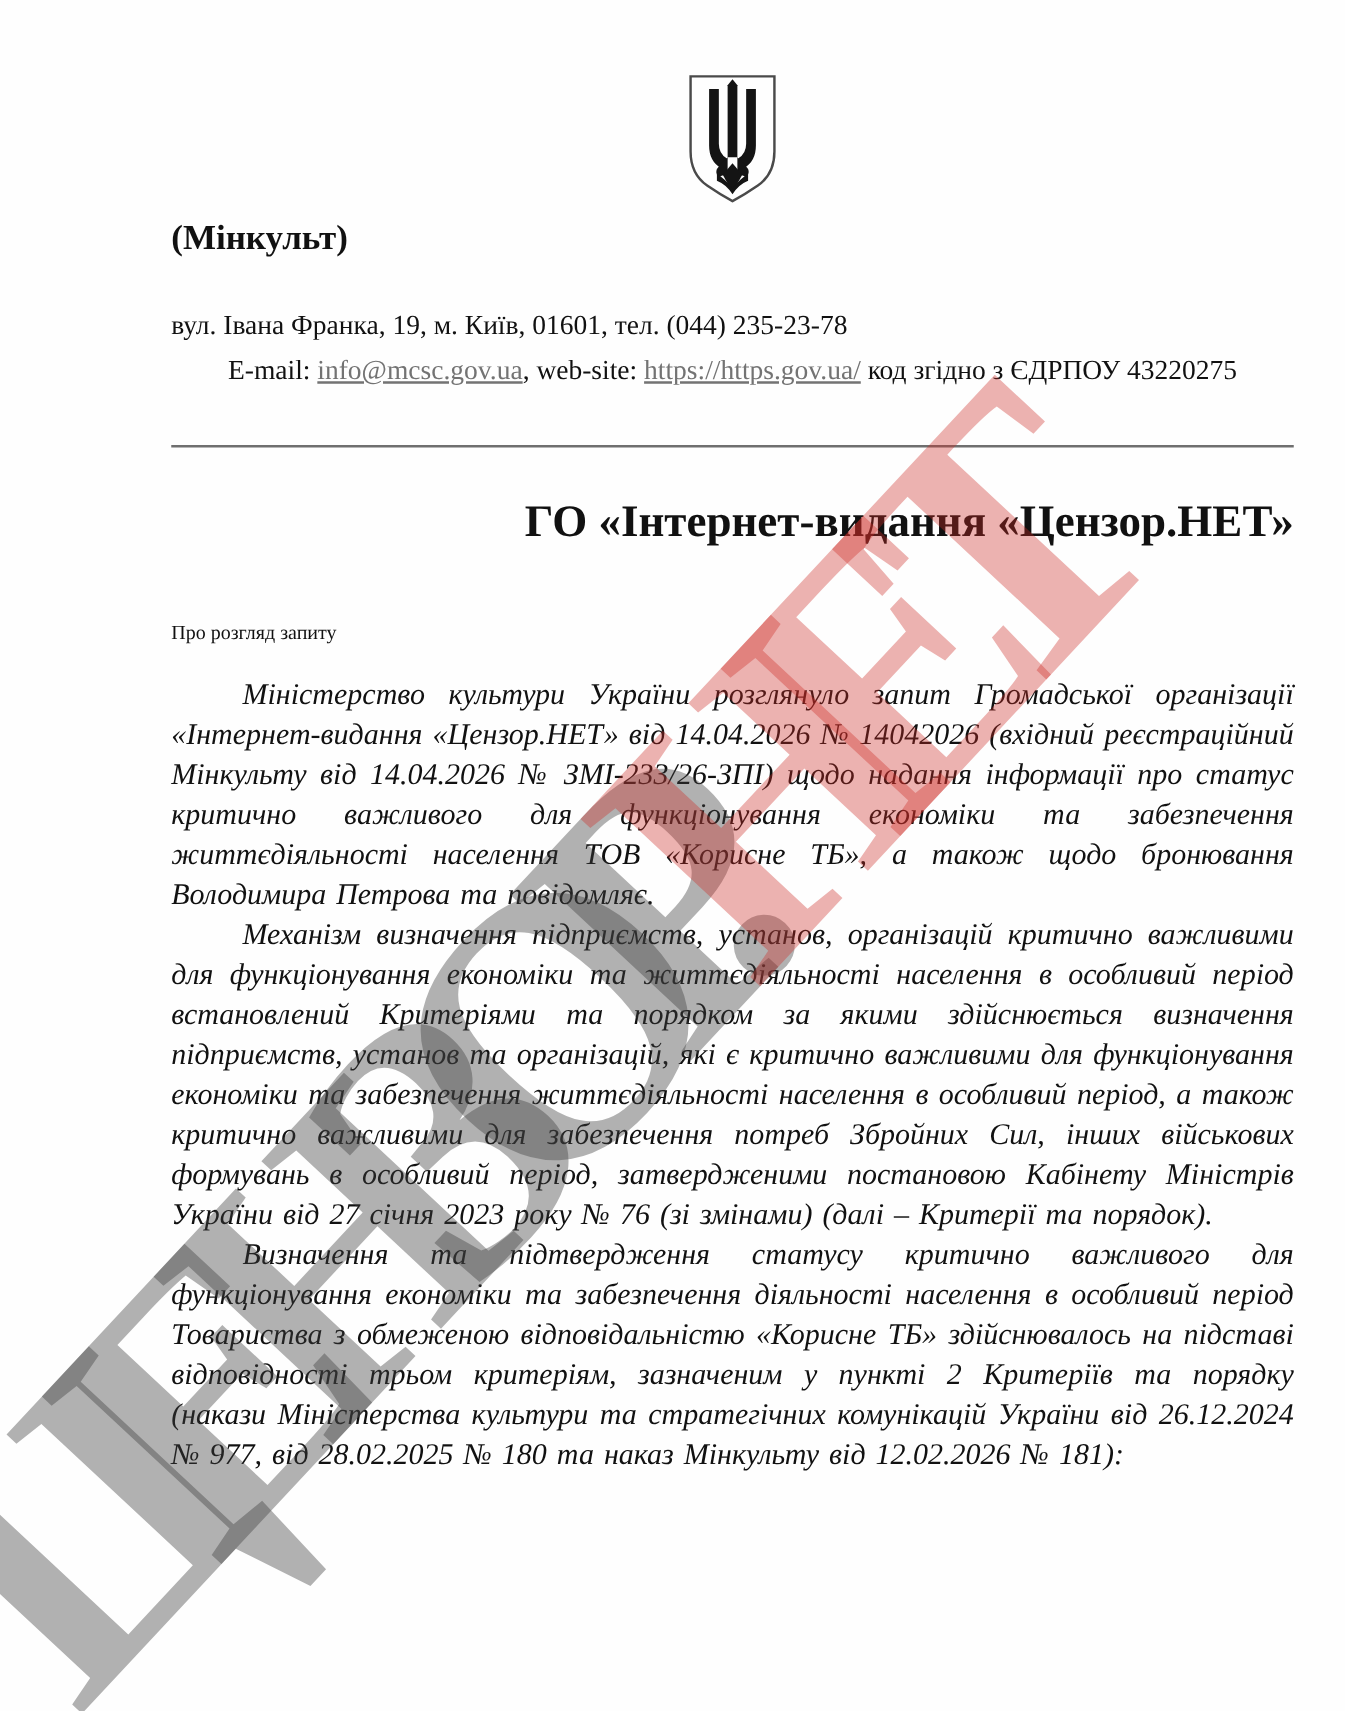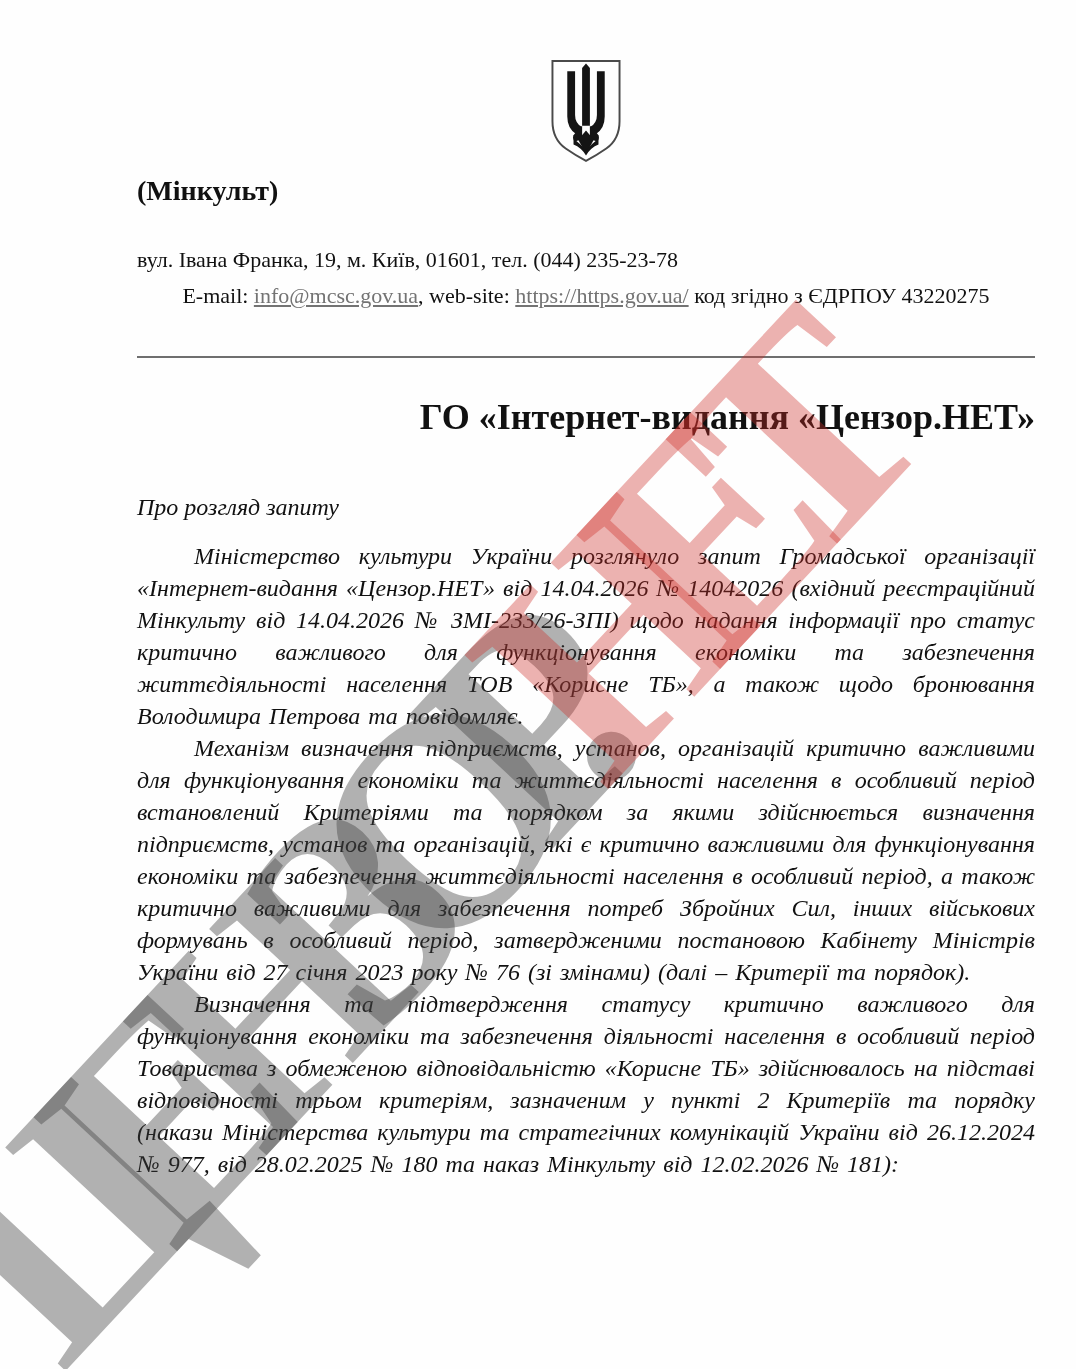--- a/index.html
+++ b/index.html
@@ -87,22 +87,21 @@
   
   .recipient {
     margin-top: 44px;
     text-align: right;
     font-weight: bold;
     font-size: 36px;
     line-height: 30px;
   }
   .subject {
     margin-top: 60px;
-    font-style: italic;
-    font-size: 24px;
+    font-size: 16px;
     line-height: 30px;
   }
   .body-text { margin-top: 18px; }
   .body-text p {
     margin: 0;
     font-size: 24px;
     line-height: 32px;
     text-align: justify;
     text-indent: 57px;
     word-spacing: 2px;

